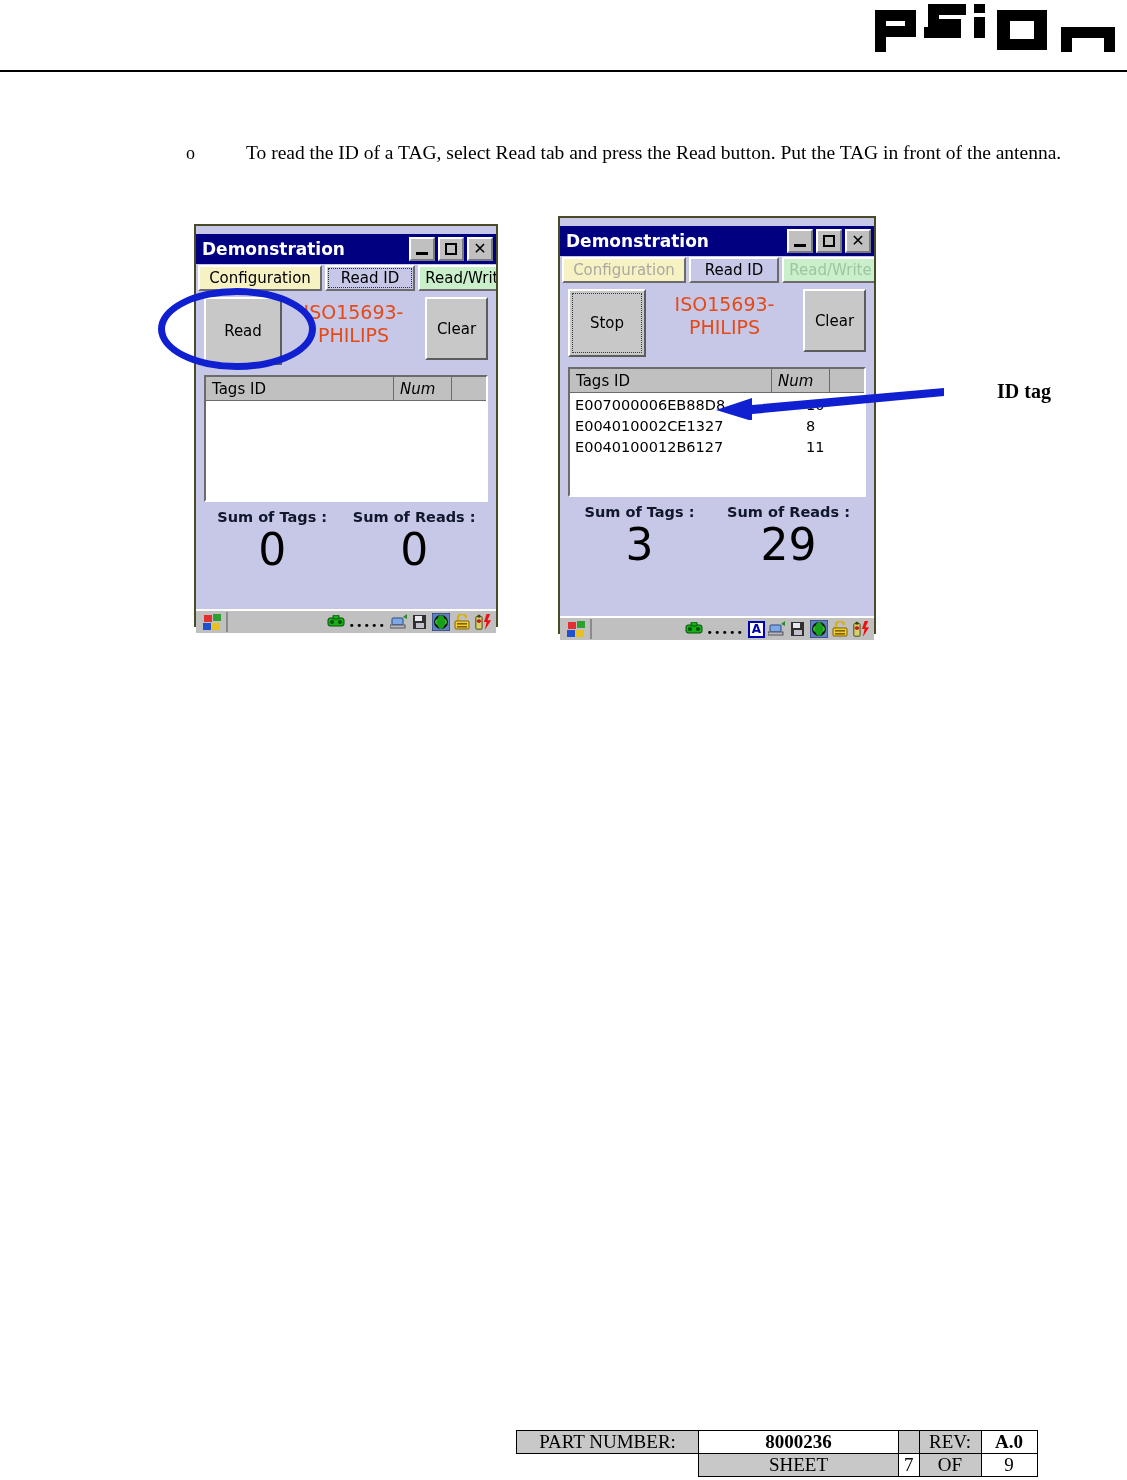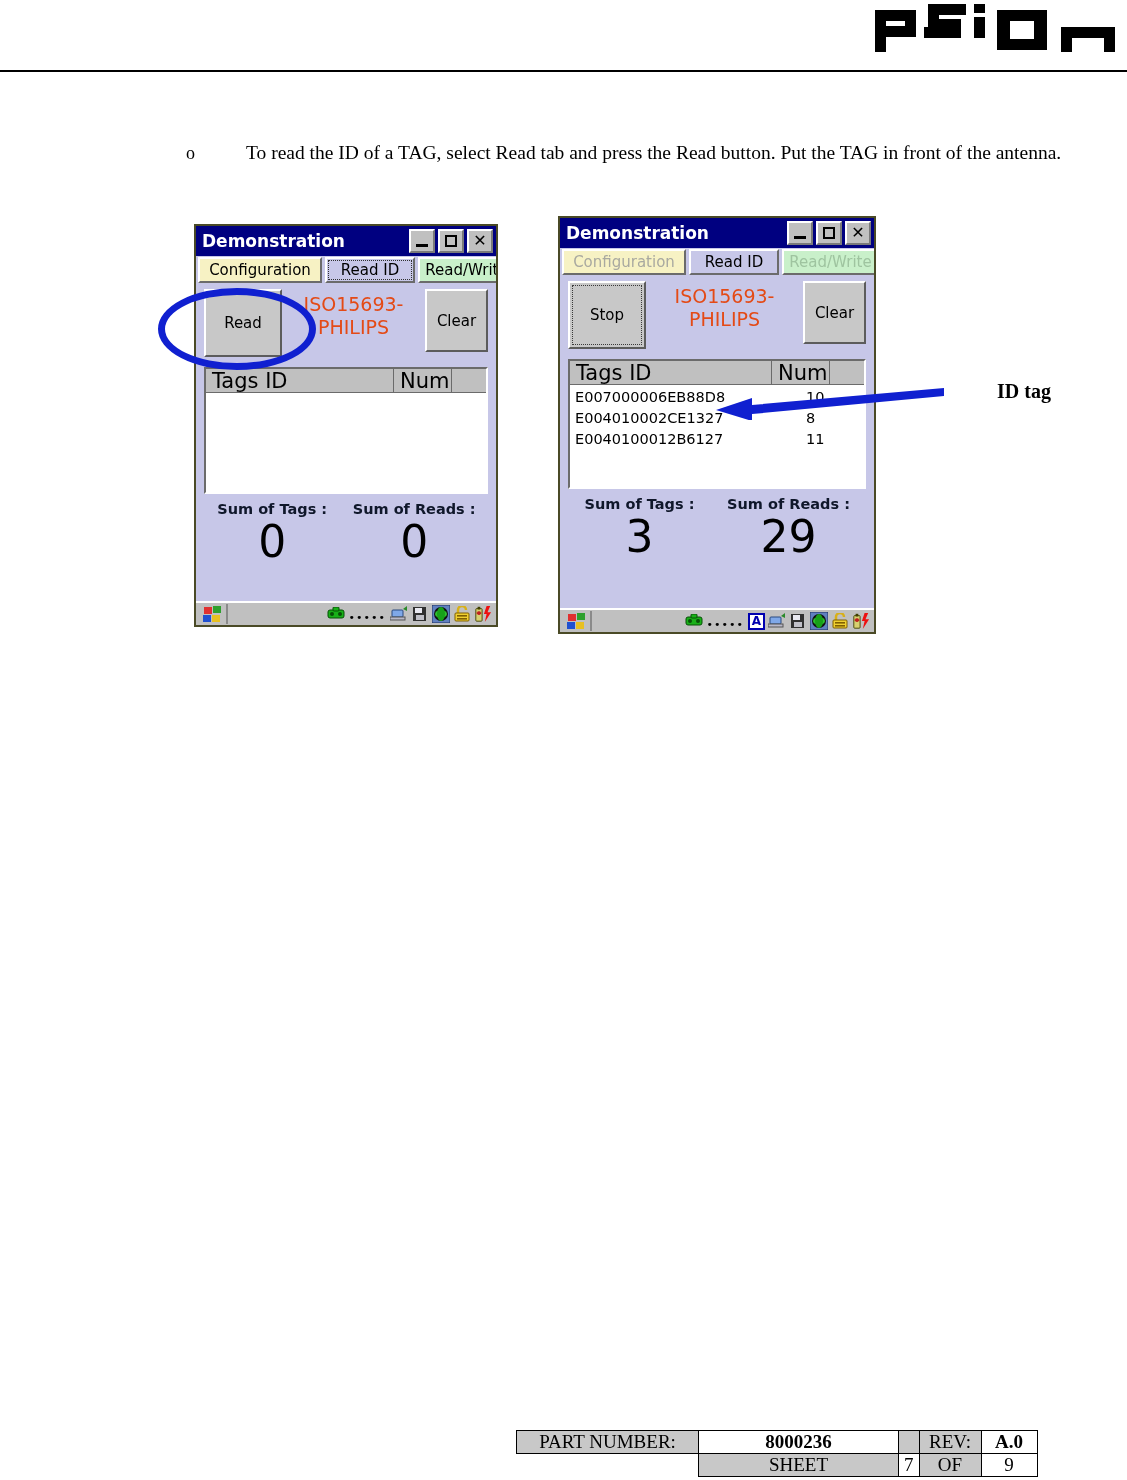--- a/index.html
+++ b/index.html
@@ -67,20 +67,21 @@
     box-sizing: border-box;
     background: #c7c7e8;
     border: 2px solid #4a4a26;
     font-family: "DejaVu Sans", sans-serif;
   }
   .device-inner {
     position: relative;
     width: 100%;
     height: 100%;
     overflow: hidden;
+    margin-top: 8px;
   }
   .titlebar {
     height: 30px;
     background: #000080;
     display: flex;
     align-items: center;
     padding-left: 6px;
     box-sizing: border-box;
   }
   .titlebar-text {
@@ -215,29 +216,29 @@
   .list-header {
     display: flex;
     height: 24px;
     background: #c0c0c0;
     box-sizing: border-box;
   }
   .lh-cell {
     display: flex;
     align-items: center;
     padding-left: 6px;
-    font-size: 21px;
+    font-size: 15px;
     color: #000;
     border-right: 1px solid #6b6b6b;
     border-bottom: 1px solid #6b6b6b;
     box-sizing: border-box;
     background: #c0c0c0;
   }
   .lh-tags { flex: 1; }
-  .lh-num  { width: 58px; }
+  .lh-num  { width: 58px; font-style: italic; }
   .lh-pad  { width: 34px; border-right: none; }
   .list-body {
     background: #ffffff;
     padding: 1px 0 0 0;
     box-sizing: border-box;
   }
   .list-row {
     display: flex;
     height: 21px;
     align-items: center;

